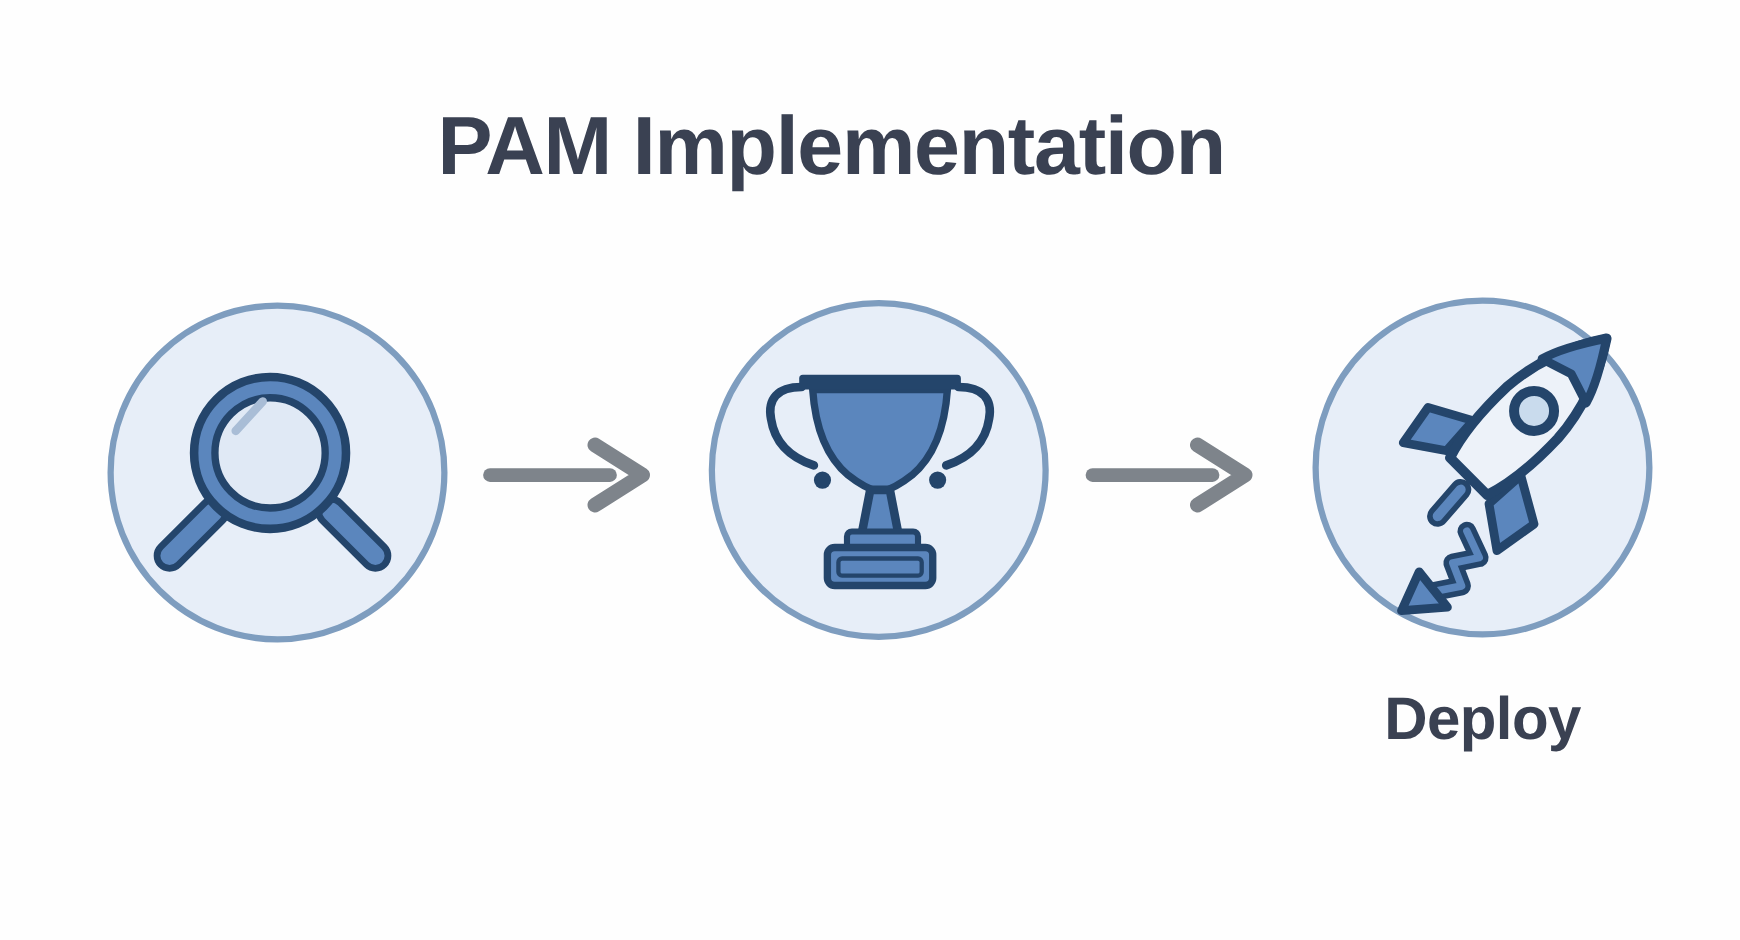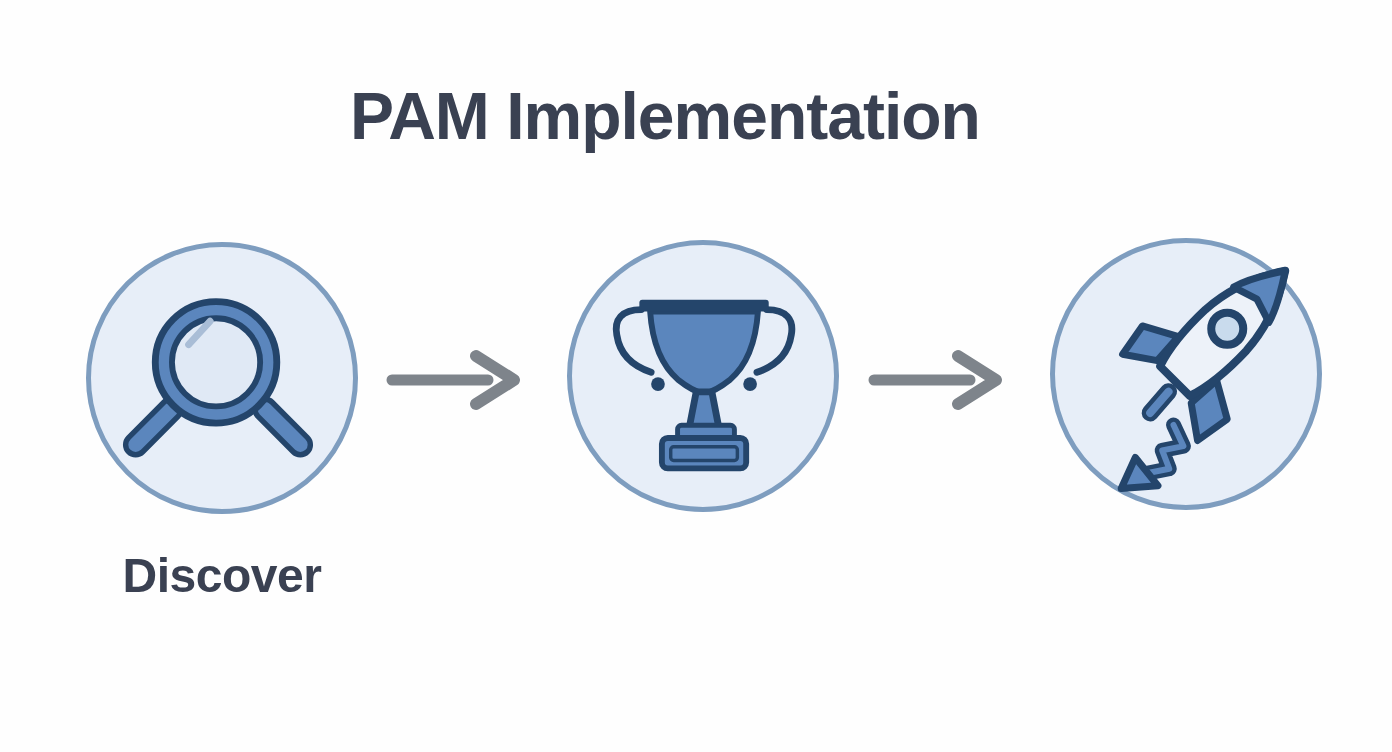--- a/index.html
+++ b/index.html
@@ -141,15 +141,15 @@
 
         <g>
           <path d="M30,100 L52,108 L40,126 L58,134 L46,152" class="stroke-dark" stroke-width="15" stroke-linecap="round" stroke-linejoin="round"></path>
           <path d="M30,100 L52,108 L40,126 L58,134 L46,152" class="stroke-main" stroke-width="6" stroke-linecap="round" stroke-linejoin="round"></path>
           <path d="M26,150 L62,154 L38,182 Z" class="fill-main" stroke-width="7" stroke-linejoin="round"></path>
         </g>
       </g>
     </svg>
   </div>
 
-  <div class="step-label" id="label-discover">Discover</div>
+  <div class="step-label" id="label-deploy">Deploy</div>
 
 </div>
 
 </body></html>

